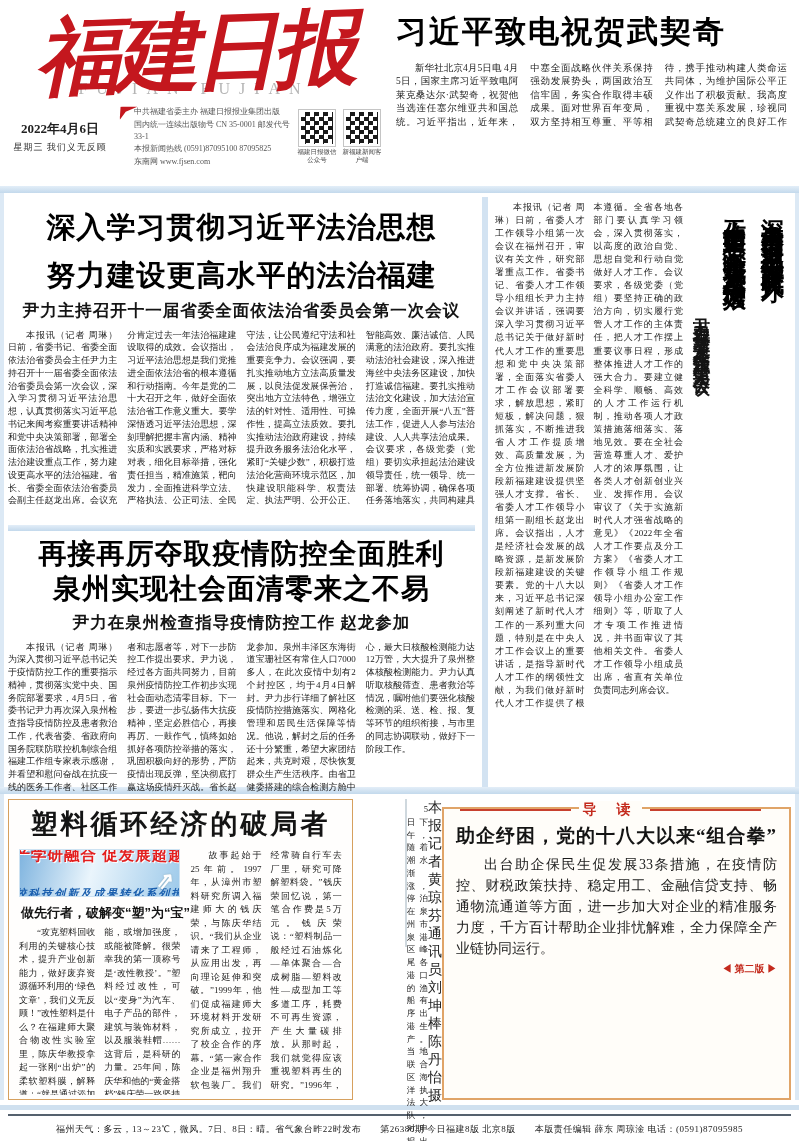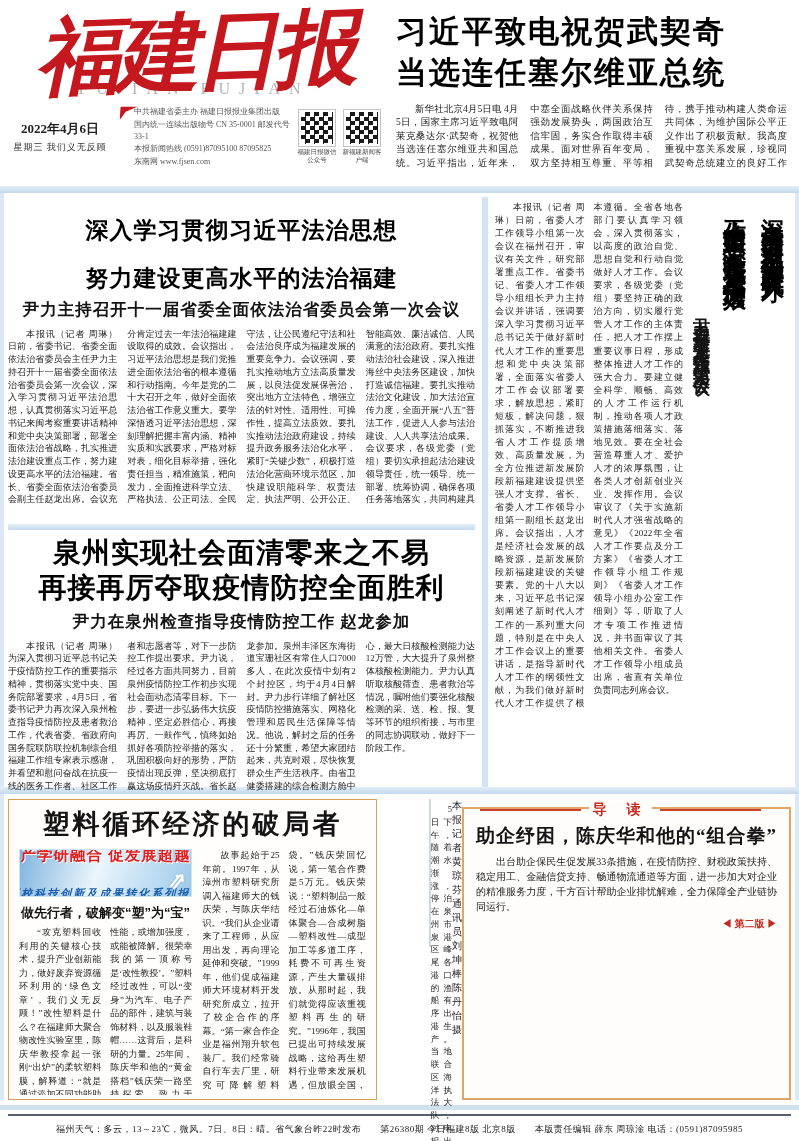--- a/index.html
+++ b/index.html
@@ -28,21 +28,21 @@
   .hband { height:7px; background:linear-gradient(#e3eef8,#c3d9ec); }
   .hband.thin { height:6px; margin:6px 0 5px; }
 
   
   .main { display:flex; height:594px; border-left:4px solid #dce9f5; border-right:4px solid #dce9f5; padding:4px 4px 0 4px; }
   .main-left { width:480px; padding-right:7px; }
   .vdiv { width:6px; background:#d3e3f2; }
   .main-right { flex:1; display:flex; padding:4px 2px 6px 7px; gap:7px; }
 
   .art-headline { font-family:"Liberation Sans", sans-serif; font-weight:900; text-align:center; line-height:1.25; letter-spacing:1px; color:#000; }
-  .law .art-headline { font-size:23px; margin-top:19px; }
+  .law .art-headline { font-size:29px; margin-top:12px; }
   .qz .art-headline { font-size:28px; }
   .art-subhead { font-size:16.5px; font-weight:bold; text-align:center; margin:6px 0 7px; letter-spacing:1px; }
   .art-body { column-count:4; column-gap:10px; font-size:9px; line-height:1.42; text-align:justify; text-indent:2em; overflow:hidden; color:#1b1b1b; }
   .law .art-body { height:190px; }
   .qz .art-body { height:170px; }
 
   .vertical { writing-mode:vertical-rl; }
   .talent-body { width:188px; column-count:2; column-gap:9px; font-size:9px; line-height:1.45; text-align:justify; text-indent:2em; height:100%; overflow:hidden; color:#1b1b1b; }
   .talent-subhead { font-size:17px; font-weight:bold; letter-spacing:3px; padding-top:104px; height:100%; overflow:hidden; }
   .talent-headline { font-family:"Liberation Sans", sans-serif; font-weight:900; font-size:23px; letter-spacing:3px; color:#000; height:100%; overflow:hidden; }
@@ -60,27 +60,27 @@
   .banner-sub { color:#1b5fae; font-size:11px; font-weight:bold; font-style:italic; letter-spacing:2px; margin-top:20px; white-space:nowrap; }
   .arrow-icon { position:absolute; right:5px; bottom:2px; color:#fff; font-size:22px; font-weight:bold; transform:rotate(-6deg); text-shadow:0 0 2px #8ab; }
   .section-heading { font-size:13px; font-weight:900; font-family:"Liberation Sans", sans-serif; margin:7px 2px 4px; white-space:nowrap; }
   .feature-text { font-size:9px; line-height:1.5; text-align:justify; text-indent:2em; column-count:2; column-gap:9px; flex:1; overflow:hidden; color:#1b1b1b; }
   .feature-right { width:50%; display:flex; }
 
   .bottom-right { flex:1; display:flex; flex-direction:row;margin-left:44px; }
   .photo { height:148px; border:1px solid #cfd8de; }
   .photo svg { display:block; width:100%; height:100%; }
   .photo-caption { font-size:8.5px; line-height:1.5; text-align:justify; text-indent:2em; margin-top:4px; color:#222; }
-  .photo-credit { text-align:right; font-size:10px; color:#222; }
+  .photo-credit { text-align:right; font-size:14px; color:#222; }
   .daodu { border:2px solid #e0a468; margin-top:8px; flex:1; position:relative; padding:12px 12px 3px; background:#fffdf9; }
   .daodu-header { position:absolute; top:-8px; left:0; right:12px; display:flex; align-items:center; gap:8px; padding:0 16px; }
   .daodu-line { flex:1; height:2px; background:#c8402e; }
   .daodu-label { color:#c42a1d; font-weight:900; font-size:14px; letter-spacing:8px; background:#fffdf9; padding:0 4px; font-family:"Liberation Sans", sans-serif; white-space:nowrap; }
   .daodu-headline { font-size:19px; font-weight:900; text-align:center; margin:2px 0 5px; letter-spacing:1px; white-space:nowrap; }
-  .daodu-body { font-size:10px; line-height:1.5; text-align:justify; text-indent:2em; color:#1b1b1b; }
+  .daodu-body { font-size:14px; line-height:1.5; text-align:justify; text-indent:2em; color:#1b1b1b; }
   .daodu-ref { text-align:right; color:#c42a1d; font-size:10px; margin-top:3px; font-weight:bold; }
 
   
   .footband { height:5px; background:#cfe0ef; margin-top:5px; }
   .footer { border-top:2px solid #55616e; margin:4px 8px 0; padding-top:7px; text-align:center; font-size:9px; color:#222; letter-spacing:0.5px; }
 </style>
 </head>
 <body>
 
 <div class="page">
@@ -109,39 +109,38 @@
           <div class="qr-wrap">
             <div class="qr"></div>
             <div class="qr-label">新福建新闻客户端</div>
           </div>
         </div>
       </div>
     </div>
 
     <div class="topstory">
       <div class="ts-headline">习近平致电祝贺武契奇</div>
-      <div class="ts-headline">当选连任塞尔维亚总统</div>
       <div class="ts-body">新华社北京4月5日电 4月5日，国家主席习近平致电阿莱克桑达尔·武契奇，祝贺他当选连任塞尔维亚共和国总统。习近平指出，近年来，中塞全面战略伙伴关系保持强劲发展势头，两国政治互信牢固，务实合作取得丰硕成果。面对世界百年变局，双方坚持相互尊重、平等相待，携手推动构建人类命运共同体，为维护国际公平正义作出了积极贡献。我高度重视中塞关系发展，珍视同武契奇总统建立的良好工作关系和友谊，愿同武契奇总统一道努力，加强两国战略沟通，巩固双方政治互信，拓展和深化各领域互利合作，引领中塞关系不断取得新成果，造福两国和两国人民。</div>
     </div>
   </div>
 
   <div class="hband"></div>
 
   <div class="main">
     <div class="main-left">
       <div class="law">
         <div class="art-headline">深入学习贯彻习近平法治思想</div>
         <div class="art-headline">努力建设更高水平的法治福建</div>
         <div class="art-subhead">尹力主持召开十一届省委全面依法治省委员会第一次会议</div>
         <div class="art-body">本报讯（记者 周琳）日前，省委书记、省委全面依法治省委员会主任尹力主持召开十一届省委全面依法治省委员会第一次会议，深入学习贯彻习近平法治思想，认真贯彻落实习近平总书记来闽考察重要讲话精神和党中央决策部署，部署全面依法治省战略，扎实推进法治建设重点工作，努力建设更高水平的法治福建。省长、省委全面依法治省委员会副主任赵龙出席。会议充分肯定过去一年法治福建建设取得的成效。会议指出，习近平法治思想是我们党推进全面依法治省的根本遵循和行动指南。今年是党的二十大召开之年，做好全面依法治省工作意义重大。要学深悟透习近平法治思想，深刻理解把握丰富内涵、精神实质和实践要求，严格对标对表，细化目标举措，强化责任担当，精准施策，靶向发力，全面推进科学立法、严格执法、公正司法、全民守法，让公民遵纪守法和社会法治良序成为福建发展的重要竞争力。会议强调，要扎实推动地方立法高质量发展，以良法促发展保善治，突出地方立法特色，增强立法的针对性、适用性、可操作性，提高立法质效。要扎实推动法治政府建设，持续提升政务服务法治化水平，紧盯“关键少数”，积极打造法治化营商环境示范区，加快建设职能科学、权责法定、执法严明、公开公正、智能高效、廉洁诚信、人民满意的法治政府。要扎实推动法治社会建设，深入推进海丝中央法务区建设，加快打造诚信福建。要扎实推动法治文化建设，加大法治宣传力度，全面开展“八五”普法工作，促进人人参与法治建设、人人共享法治成果。会议要求，各级党委（党组）要切实承担起法治建设领导责任，统一领导、统一部署、统筹协调，确保各项任务落地落实，共同构建具有福建特色的法治人才培养体系。会议审议了《中共福建省委全面依法治省委员会2022年工作要点》《福建省法治政府建设实施方案(2021—2025年)》《福建省法治社会建设实施方案(2021—2025年)》等，研究了今年立法计划工作，听取了省委全面依法治省委员会及其各协调小组办公室2021年工作总结报告。</div>
       </div>
       <div class="hband thin"></div>
       <div class="qz">
+        <div class="art-headline">再接再厉夺取疫情防控全面胜利</div>
         <div class="art-headline">泉州实现社会面清零来之不易</div>
-        <div class="art-headline">再接再厉夺取疫情防控全面胜利</div>
         <div class="art-subhead">尹力在泉州检查指导疫情防控工作 赵龙参加</div>
         <div class="art-body">本报讯（记者 周琳）为深入贯彻习近平总书记关于疫情防控工作的重要指示精神，贯彻落实党中央、国务院部署要求，4月5日，省委书记尹力再次深入泉州检查指导疫情防控及患者救治工作，代表省委、省政府向国务院联防联控机制综合组福建工作组专家表示感谢，并看望和慰问奋战在抗疫一线的医务工作者、社区工作者和志愿者等，对下一步防控工作提出要求。尹力说，经过各方面共同努力，目前泉州疫情防控工作初步实现社会面动态清零目标。下一步，要进一步弘扬伟大抗疫精神，坚定必胜信心，再接再厉、一鼓作气，慎终如始抓好各项防控举措的落实，巩固积极向好的形势，严防疫情出现反弹，坚决彻底打赢这场疫情歼灭战。省长赵龙参加。泉州丰泽区东海街道宝珊社区有常住人口7000多人，在此次疫情中划有2个封控区，均于4月4日解封。尹力步行详细了解社区疫情防控措施落实、网格化管理和居民生活保障等情况。他说，解封之后的任务还十分繁重，希望大家团结起来，共克时艰，尽快恢复群众生产生活秩序。由省卫健委搭建的综合检测方舱中心，最大日核酸检测能力达12万管，大大提升了泉州整体核酸检测能力。尹力认真听取核酸筛查、患者救治等情况，嘱咐他们要强化核酸检测的采、送、检、报、复等环节的组织衔接，与市里的同志协调联动，做好下一阶段工作。</div>
       </div>
     </div>
 
     <div class="vdiv"></div>
 
     <div class="main-right">
       <div class="talent-body">本报讯（记者 周琳）日前，省委人才工作领导小组第一次会议在福州召开，审议有关文件，研究部署重点工作。省委书记、省委人才工作领导小组组长尹力主持会议并讲话，强调要深入学习贯彻习近平总书记关于做好新时代人才工作的重要思想和党中央决策部署，全面落实省委人才工作会议部署要求，解放思想，紧盯短板，解决问题，狠抓落实，不断推进我省人才工作提质增效、高质量发展，为全方位推进新发展阶段新福建建设提供坚强人才支撑。省长、省委人才工作领导小组第一副组长赵龙出席。会议指出，人才是经济社会发展的战略资源，是新发展阶段新福建建设的关键要素。党的十八大以来，习近平总书记深刻阐述了新时代人才工作的一系列重大问题，特别是在中央人才工作会议上的重要讲话，是指导新时代人才工作的纲领性文献，为我们做好新时代人才工作提供了根本遵循。全省各地各部门要认真学习领会，深入贯彻落实，以高度的政治自觉、思想自觉和行动自觉做好人才工作。会议要求，各级党委（党组）要坚持正确的政治方向，切实履行党管人才工作的主体责任，把人才工作摆上重要议事日程，形成整体推进人才工作的强大合力。要建立健全科学、顺畅、高效的人才工作运行机制，推动各项人才政策措施落细落实、落地见效。要在全社会营造尊重人才、爱护人才的浓厚氛围，让各类人才创新创业兴业、发挥作用。会议审议了《关于实施新时代人才强省战略的意见》《2022年全省人才工作要点及分工方案》《省委人才工作领导小组工作规则》《省委人才工作领导小组办公室工作细则》等，听取了人才专项工作推进情况，并书面审议了其他相关文件。省委人才工作领导小组成员出席，省直有关单位负责同志列席会议。</div>
       <div class="talent-subhead vertical">尹力主持召开省委人才工作领导小组第一次会议</div>
@@ -210,21 +209,21 @@
       </div>
       <div class="photo-caption">5日下午，随着潮水渐涨，停泊在泉州市泉港区峰尾各港口的渔船有序出港生产。当地联合区海洋执法大队，对申报出海渔船进行筛查、现场核查、安全确认，对船员进行核对登记、测温和“三码联查”，共有28艘符合安全生产和疫情防控有关规定的渔船依次出海。</div>
       <div class="photo-credit">本报记者 黄琼芬 通讯员 刘坤棒 陈丹怡 摄</div>
 
       <div class="daodu">
         <div class="daodu-header">
           <div class="daodu-line"></div>
           <div class="daodu-label">导 读</div>
           <div class="daodu-line"></div>
         </div>
-        <div class="daodu-headline">助企纾困，陈庆华和他的“组合拳”</div>
+        <div class="daodu-headline">助企纾困，党的十八大以来“组合拳”</div>
         <div class="daodu-body">出台助企保民生促发展33条措施，在疫情防控、财税政策扶持、稳定用工、金融信贷支持、畅通物流通道等方面，进一步加大对企业的精准服务力度，千方百计帮助企业排忧解难，全力保障全产业链协同运行。</div>
         <div class="daodu-ref">
           <span>◀</span>
           <span>第二版</span>
           <span>▶</span>
         </div>
       </div>
     </div>
   </div>
 

